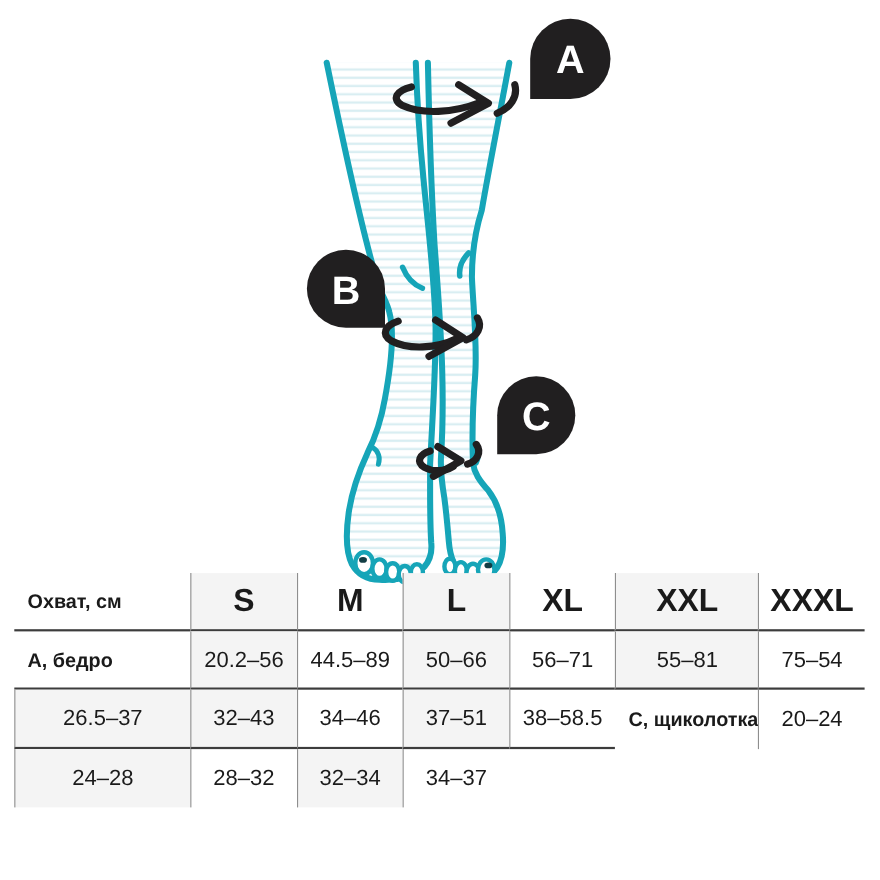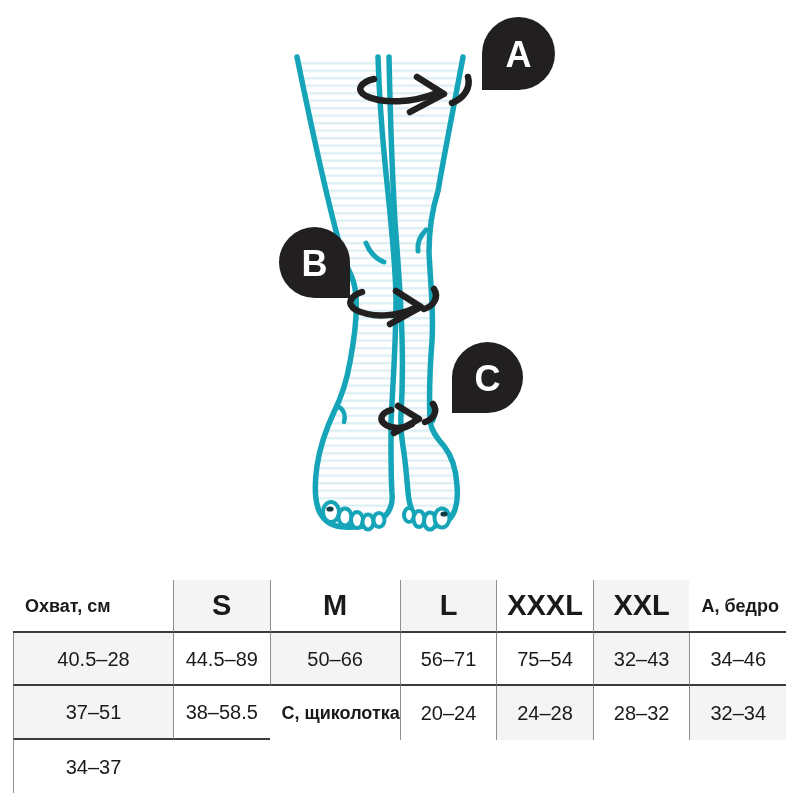--- a/index.html
+++ b/index.html
@@ -7,21 +7,21 @@
     position:relative;
     width:800px;height:800px;
     background:#ffffff;
     font-family:"Liberation Sans","DejaVu Sans",sans-serif;
     overflow:hidden;
   }
   .illu{position:absolute;left:0;top:0;}
 
   
   .size-table{
-    position:absolute;left:13px;top:580px;width:773px;
+    position:absolute;left:13px;top:521px;width:773px;
     display:grid;
     grid-template-columns:160px repeat(6,1fr);
     grid-template-rows:53px 53px 54px 53px;
   }
   .cell{
     display:flex;align-items:center;justify-content:center;
     color:#1a1a1a;font-size:20px;line-height:1;
     box-sizing:border-box;white-space:nowrap;
   }
   .head{font-weight:700;font-size:29px;}
@@ -140,30 +140,33 @@
       <text x="487.5" y="391" text-anchor="middle" fill="#ffffff" font-size="36" font-weight="700">C</text>
     </g>
   </svg>
 
   <div class="size-table">
 
     <div class="cell label-cell hline">Охват, см</div>
     <div class="cell head hline vline shade">S</div>
     <div class="cell head hline vline">M</div>
     <div class="cell head hline vline shade">L</div>
+    <div class="cell head hline vline">XL</div>
+    <div class="cell head hline vline shade">XXL</div>
     <div class="cell head hline vline">XXXL</div>
-    <div class="cell head hline vline shade">XXL</div>
 
     <div class="cell label-cell hline">A, бедро</div>
-    <div class="cell hline vline shade">40.5–28</div>
+    <div class="cell hline vline shade">20.2–56</div>
     <div class="cell hline vline">44.5–89</div>
     <div class="cell hline vline shade">50–66</div>
     <div class="cell hline vline">56–71</div>
+    <div class="cell hline vline shade">55–81</div>
     <div class="cell hline vline">75–54</div>
 
+    <div class="cell hline vline shade">26.5–37</div>
     <div class="cell hline vline shade">32–43</div>
     <div class="cell hline vline">34–46</div>
     <div class="cell hline vline shade">37–51</div>
     <div class="cell hline vline">38–58.5</div>
 
     <div class="cell label-cell">C, щиколотка</div>
     <div class="cell vline">20–24</div>
     <div class="cell vline shade">24–28</div>
     <div class="cell vline">28–32</div>
     <div class="cell vline shade">32–34</div>

